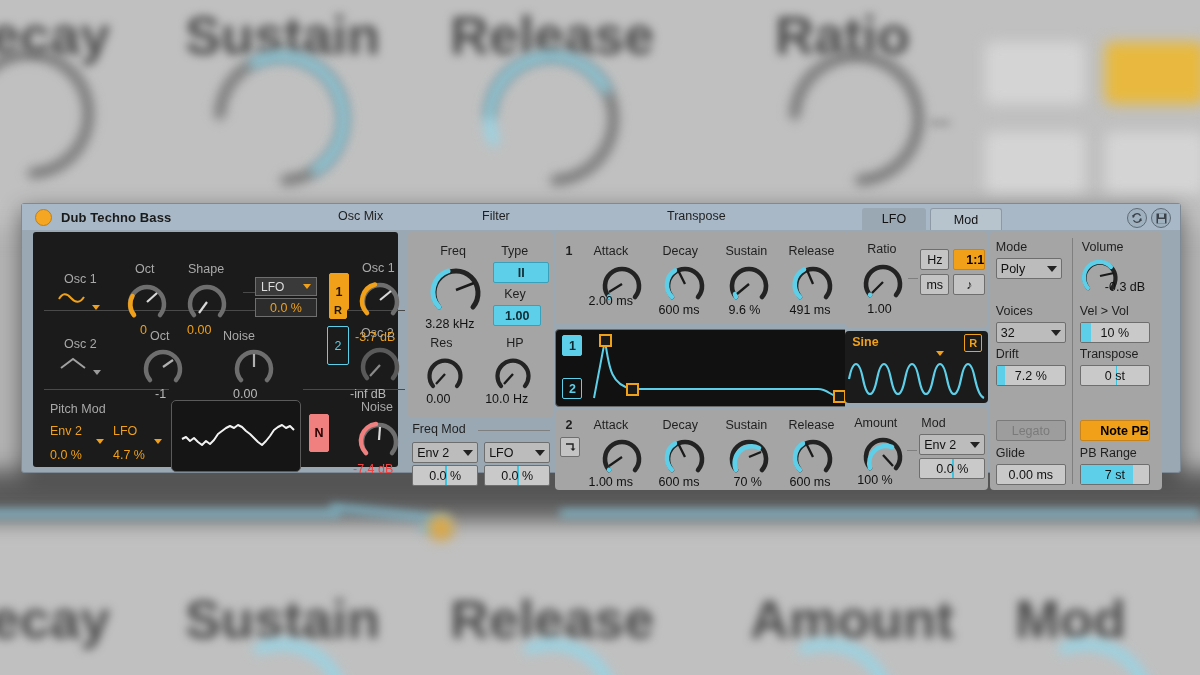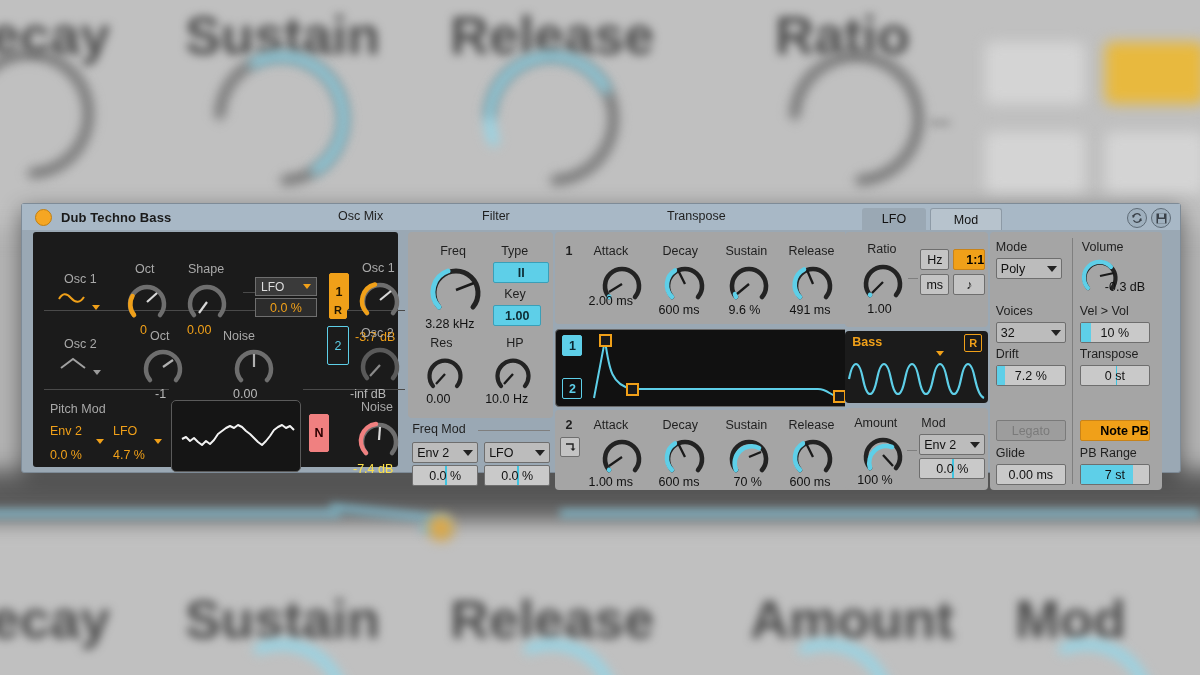--- a/index.html
+++ b/index.html
@@ -44,21 +44,21 @@
 
   .body{flex:1;display:flex;padding:0 0 0 0;}
 
   
   .osc-panel{width:382px;margin:2px 0 5px 11px;background:#1b1b1b;border-radius:3px;position:relative;}
   .hr-dark{position:absolute;height:1px;background:#4a4a4a;}
 
   .lbl{position:absolute;font-size:12.5px;color:#a9a9a9;white-space:nowrap;}
   .val-o{position:absolute;font-size:12.5px;color:#f0a019;white-space:nowrap;}
   .val-g{position:absolute;font-size:12.5px;color:#b9b9b9;white-space:nowrap;}
-  .val-r{position:absolute;font-size:12.5px;color:#fde047;white-space:nowrap;}
+  .val-r{position:absolute;font-size:12.5px;color:#ef4444;white-space:nowrap;}
 
   .knob{position:absolute;}
   .knob svg{display:block;overflow:visible;}
 
   .caret{width:0;height:0;border-left:4px solid transparent;border-right:4px solid transparent;
          border-top:5px solid #f0a019;display:inline-block;}
   .caret-g{width:0;height:0;border-left:4px solid transparent;border-right:4px solid transparent;
          border-top:5px solid #9a9a9a;display:inline-block;}
 
   .dd{position:absolute;border:1px solid #6f6f6f;background:#3a3a3a;color:#ddd;
@@ -530,21 +530,21 @@
         <span>1:1</span>
       </div>
       <div class="gbtn" style="left:75px;top:42px;width:29px;height:21px;">
         <span>ms</span>
       </div>
       <div class="gbtn" style="left:108px;top:42px;width:32px;height:21px;">
         <span>♪</span>
       </div>
 
       <div class="lfowave" style="left:0;top:99px;width:143px;height:72px;">
-        <div class="val-o" style="left:7px;top:4px;font-weight:bold;">Bass</div>
+        <div class="val-o" style="left:7px;top:4px;font-weight:bold;">Sine</div>
         <div style="position:absolute;left:91px;top:11px;"><span class="caret"></span></div>
         <div class="rbtn" style="left:119px;top:3px;width:18px;height:18px;">
           <span>R</span>
         </div>
         <svg width="143" height="44" viewBox="0 0 143 44" style="position:absolute;left:0;top:26px;">
           <path d="M4 22 C8 2 14 2 18 22 C22 42 28 42 32 22 C36 2 42 2 46 22 C50 42 56 42 60 22 C64 2 70 2 74 22 C78 42 84 42 88 22 C92 2 98 2 102 22 C106 42 112 42 116 22 C120 2 126 2 130 22 C133 36 136 40 139 41" stroke="#5ecfe8" stroke-width="2.2" fill="none"></path>
         </svg>
       </div>
 
       <div class="grp" style="left:0;top:176px;width:143px;height:82px;"></div>

